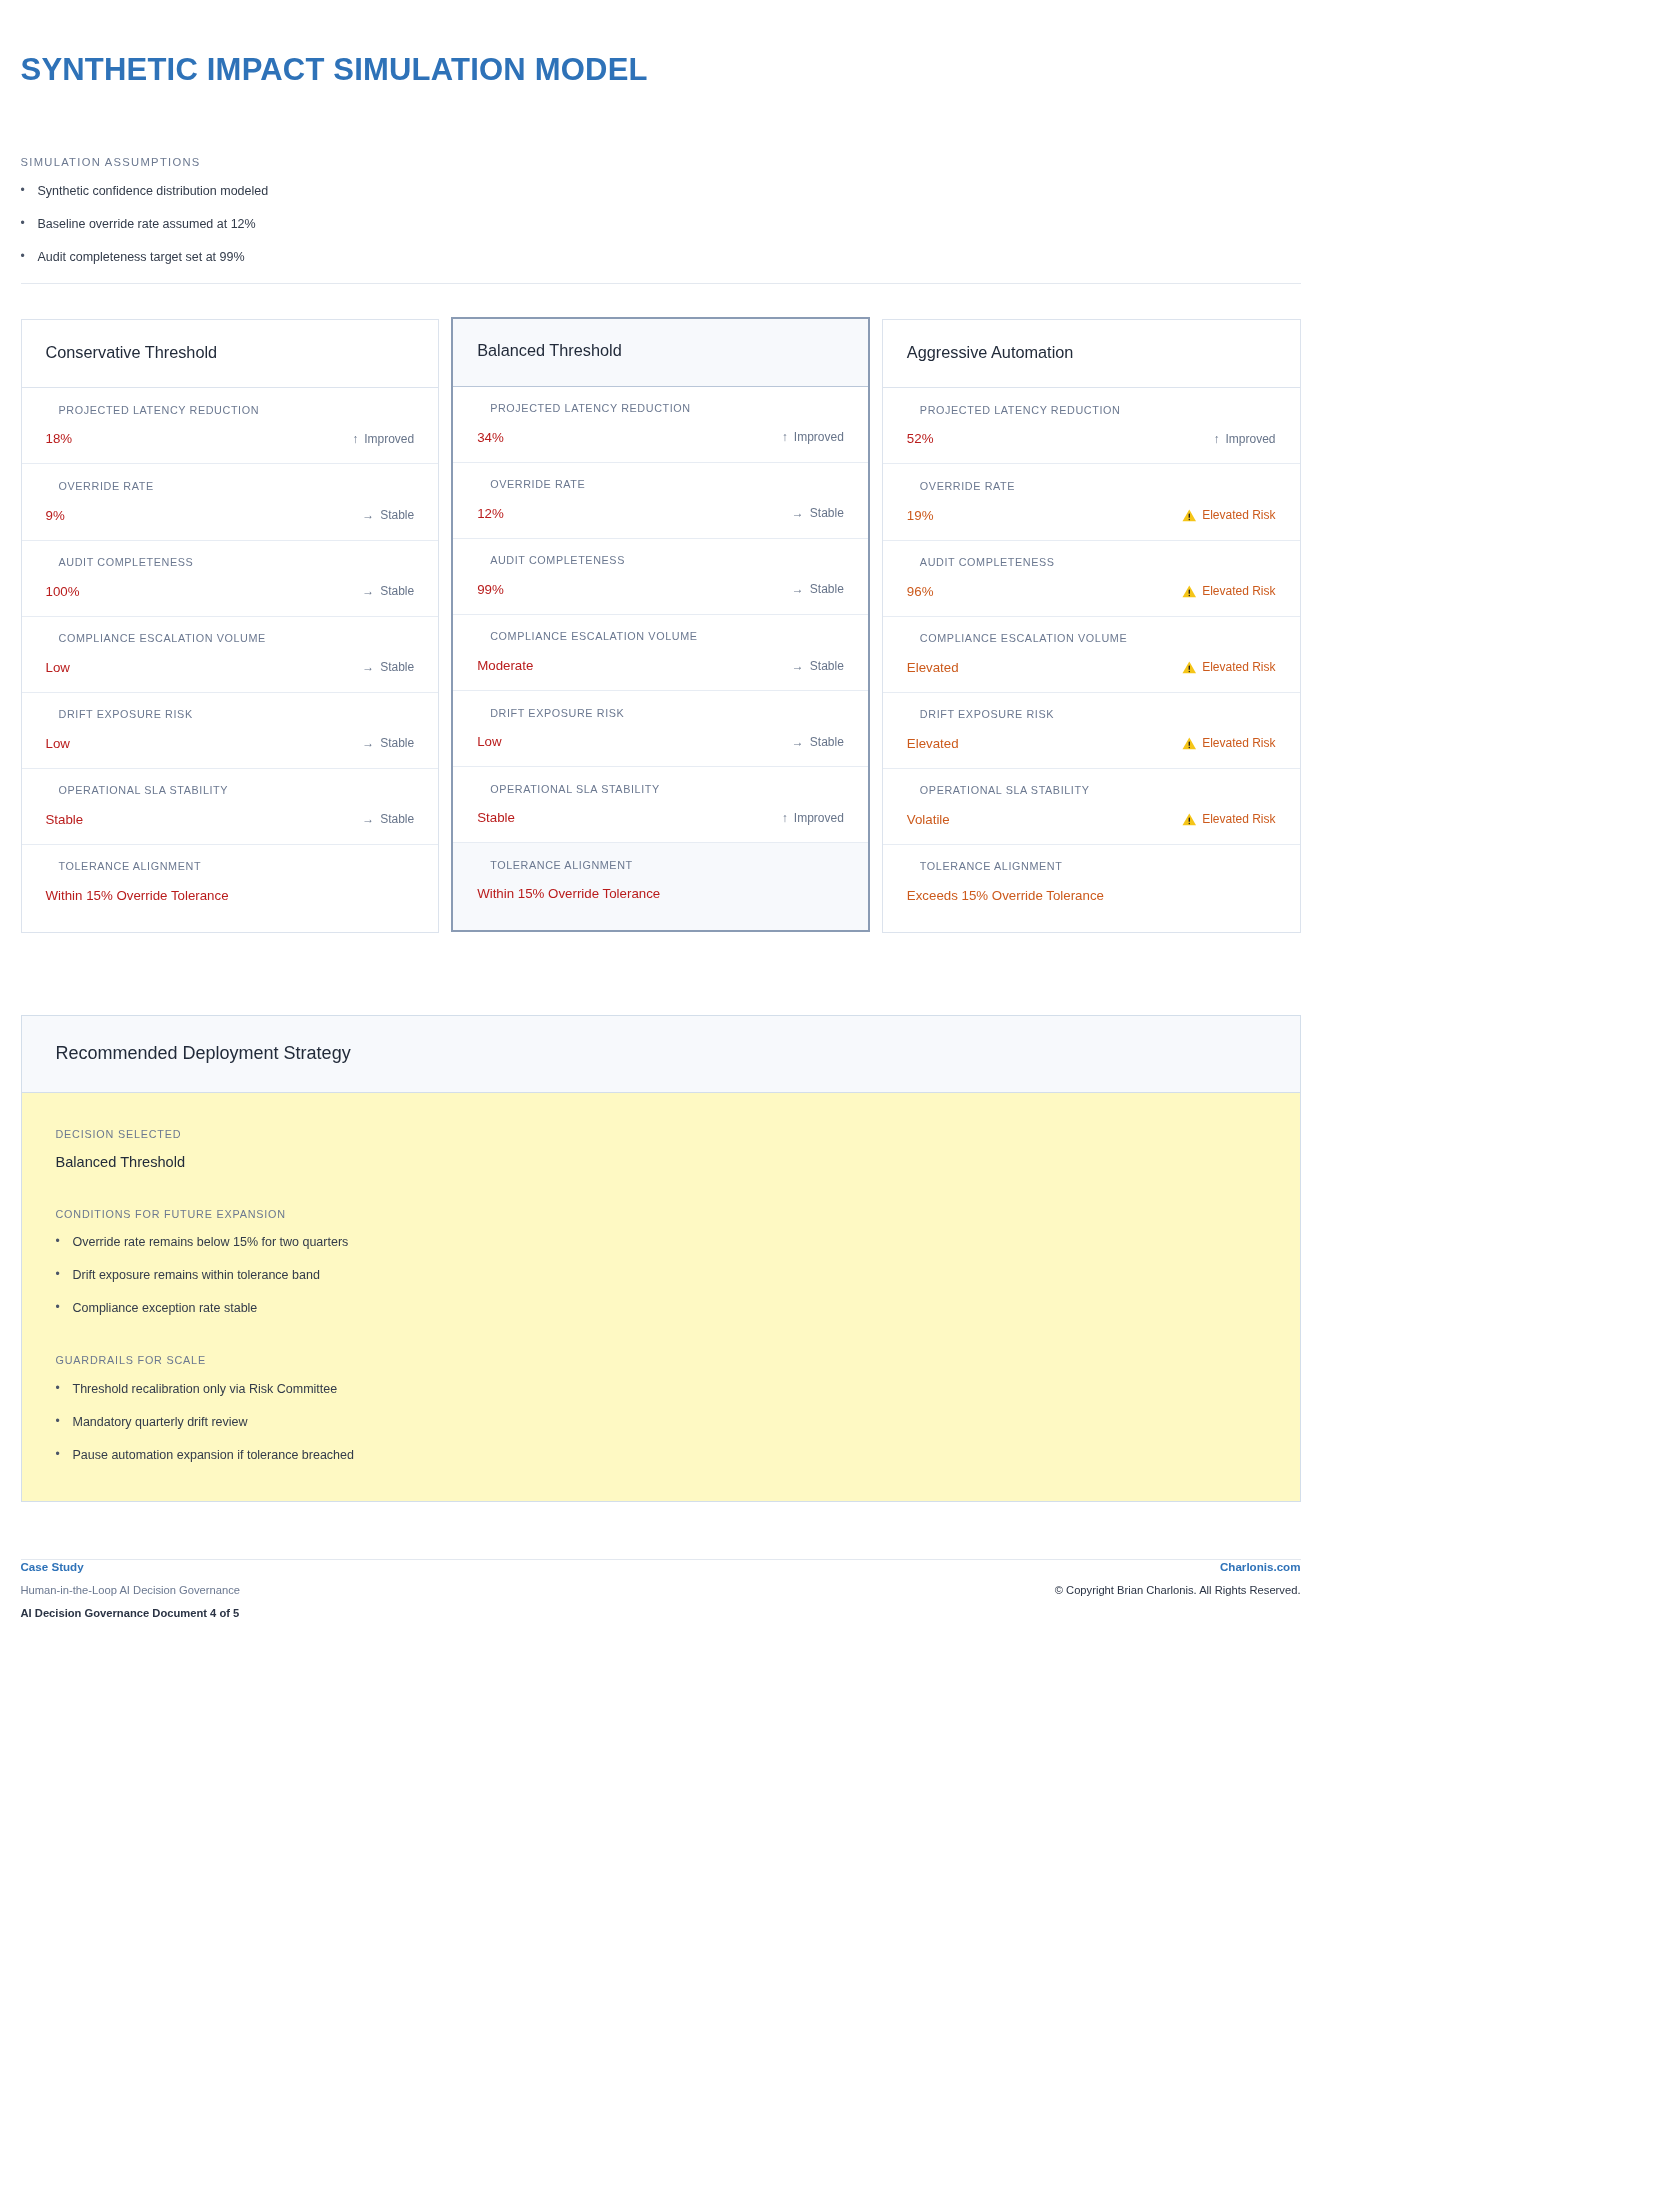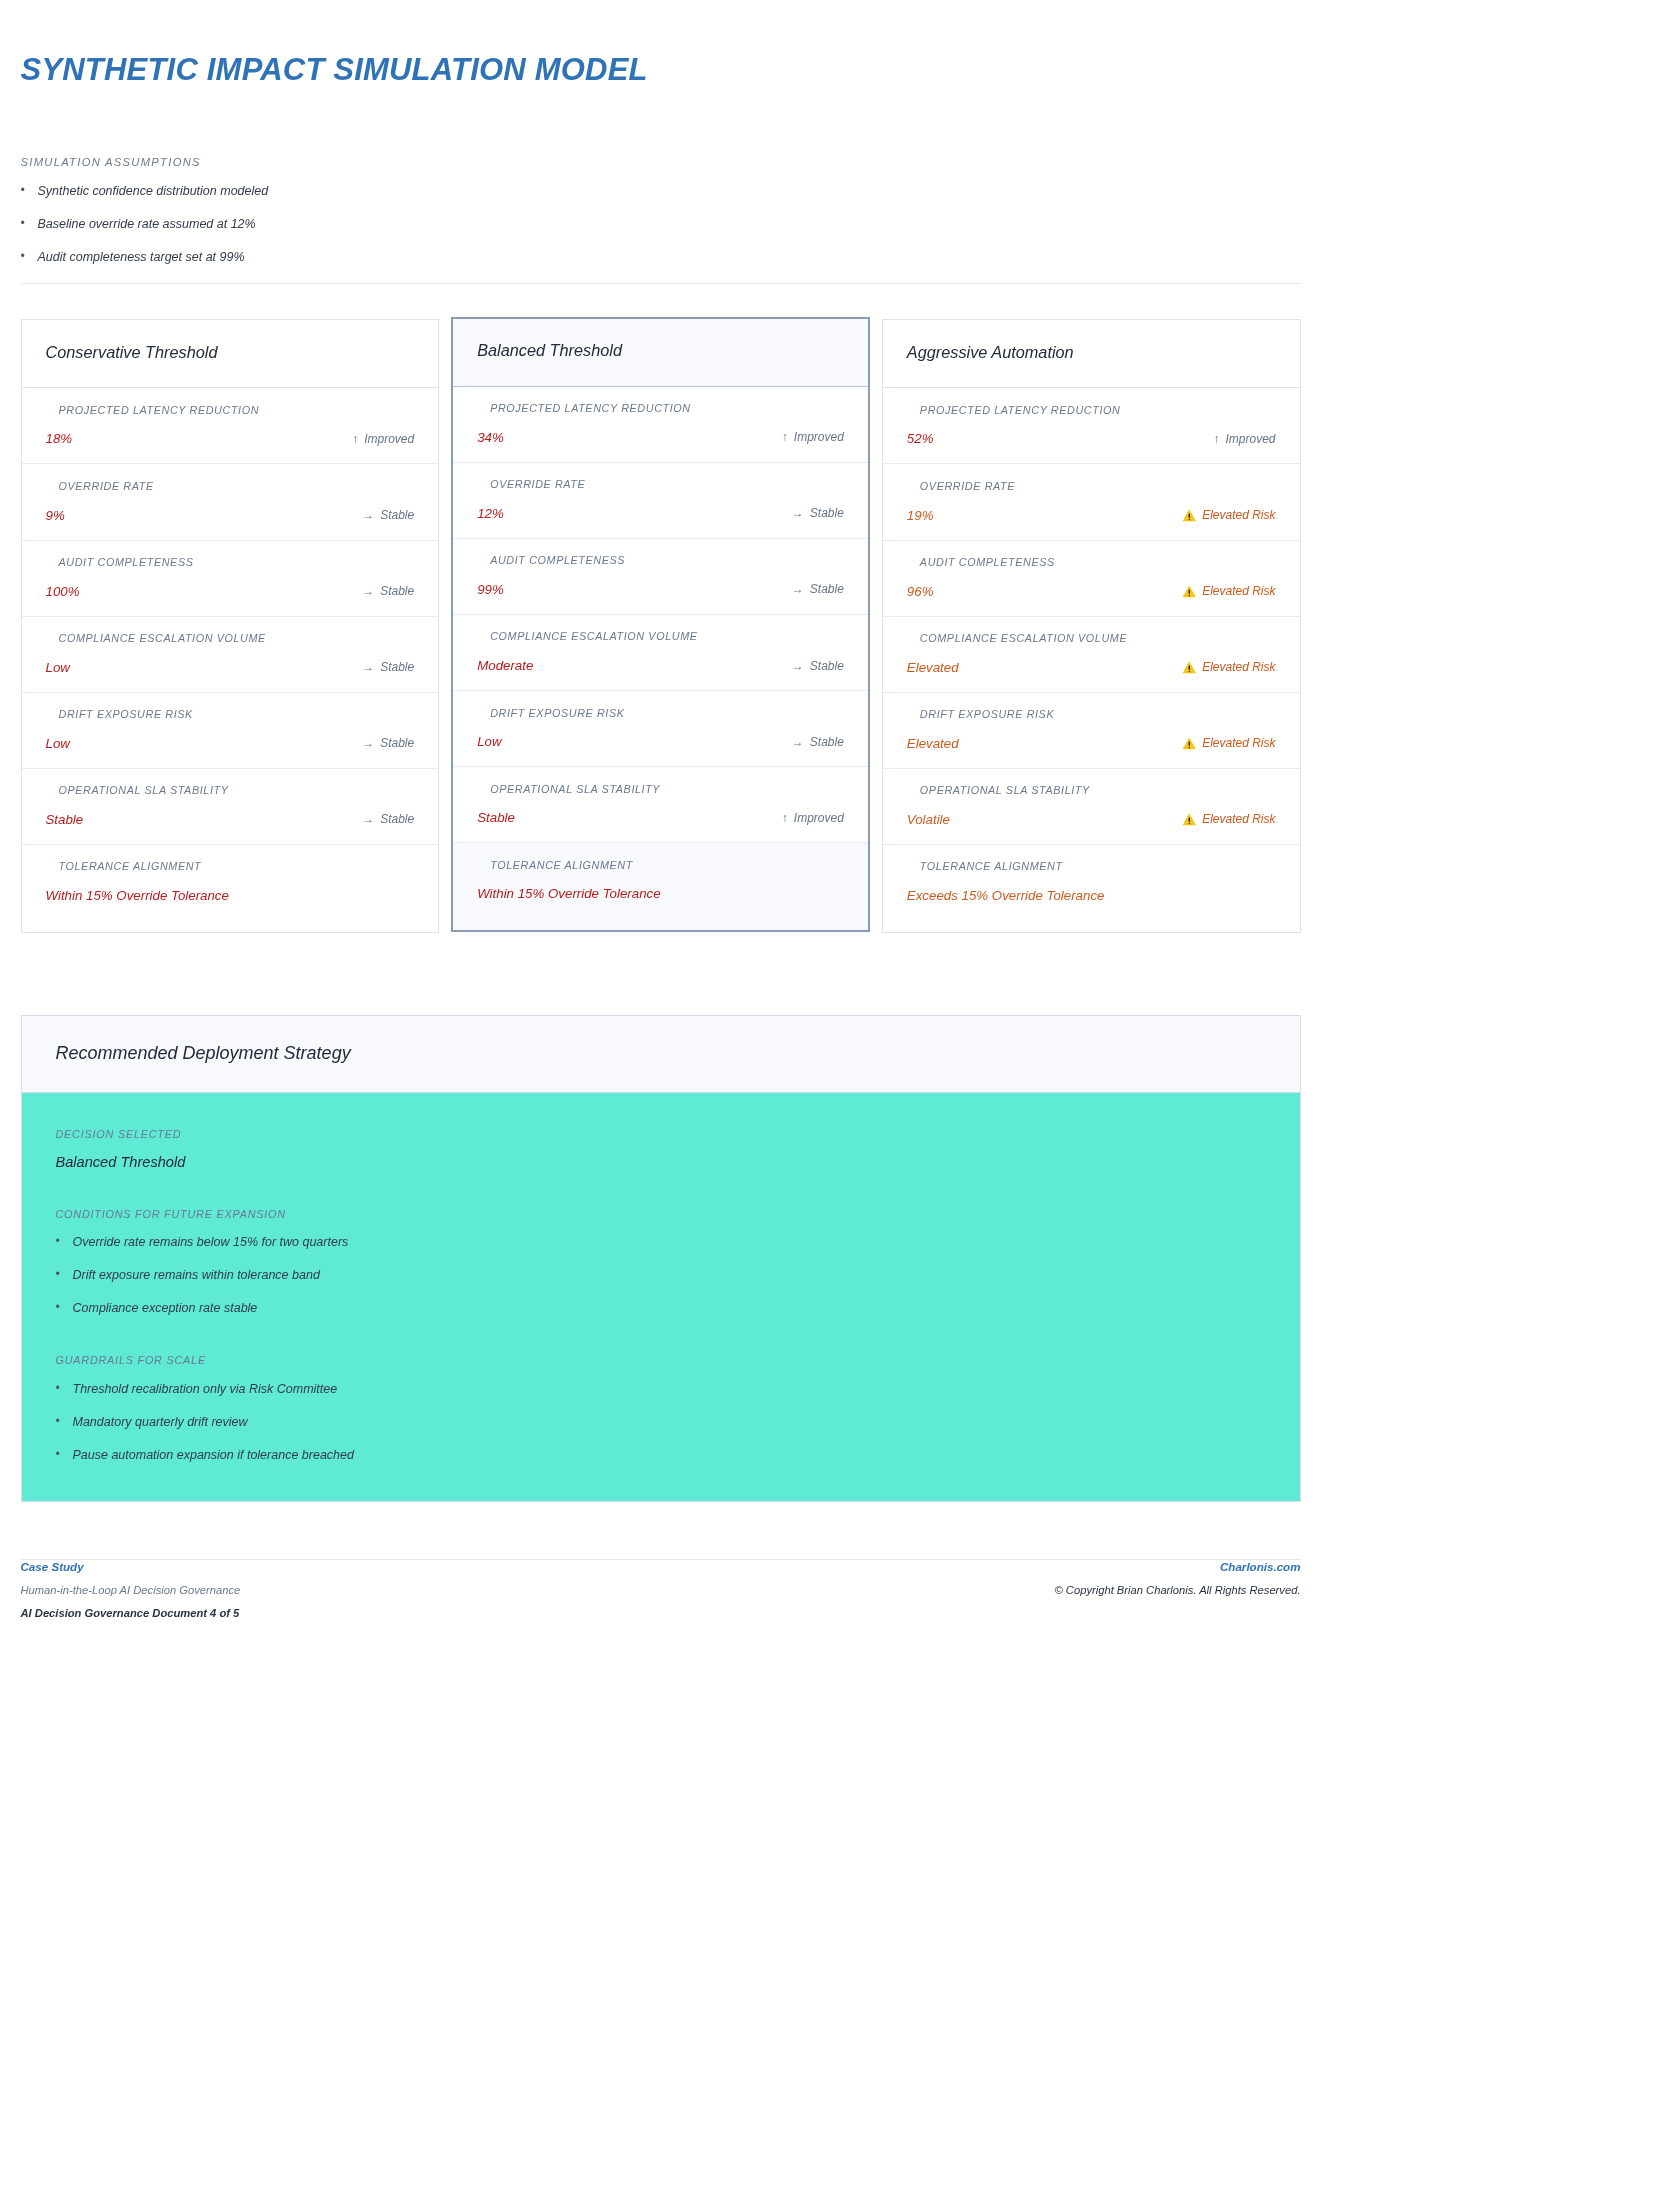--- a/index.html
+++ b/index.html
@@ -10,21 +10,20 @@
     font-family: "Liberation Sans", sans-serif;
     -webkit-font-smoothing: antialiased;
   }
 
   .page {
     width: 1321px;
     min-height: 2203px;
     background: #ffffff;
     position: relative;
     padding: 0;
-    font-style: italic;
   }
 
   .wrap {
     width: 1280px;
     margin: 0 auto;
     padding-top: 53px;
   }
 
   
   .doc-title {
@@ -158,21 +157,21 @@
     display: inline-block;
     position: relative;
     flex: none;
   }
   .warn-icon svg { display: block; }
 
   
   .strategy {
     margin-top: 82px;
     border: 0.9px solid #D3DEEA;
-    background: #5eead4;
+    background: #fef9c3;
   }
   .strategy-head {
     padding: 27px 34px 28px 34px;
     border-bottom: 0.9px solid #D3DEEA;
     background: #F7F9FC;
   }
   .strategy-title {
     font-size: 18px;
     color: #222B3A;
     font-weight: normal;

